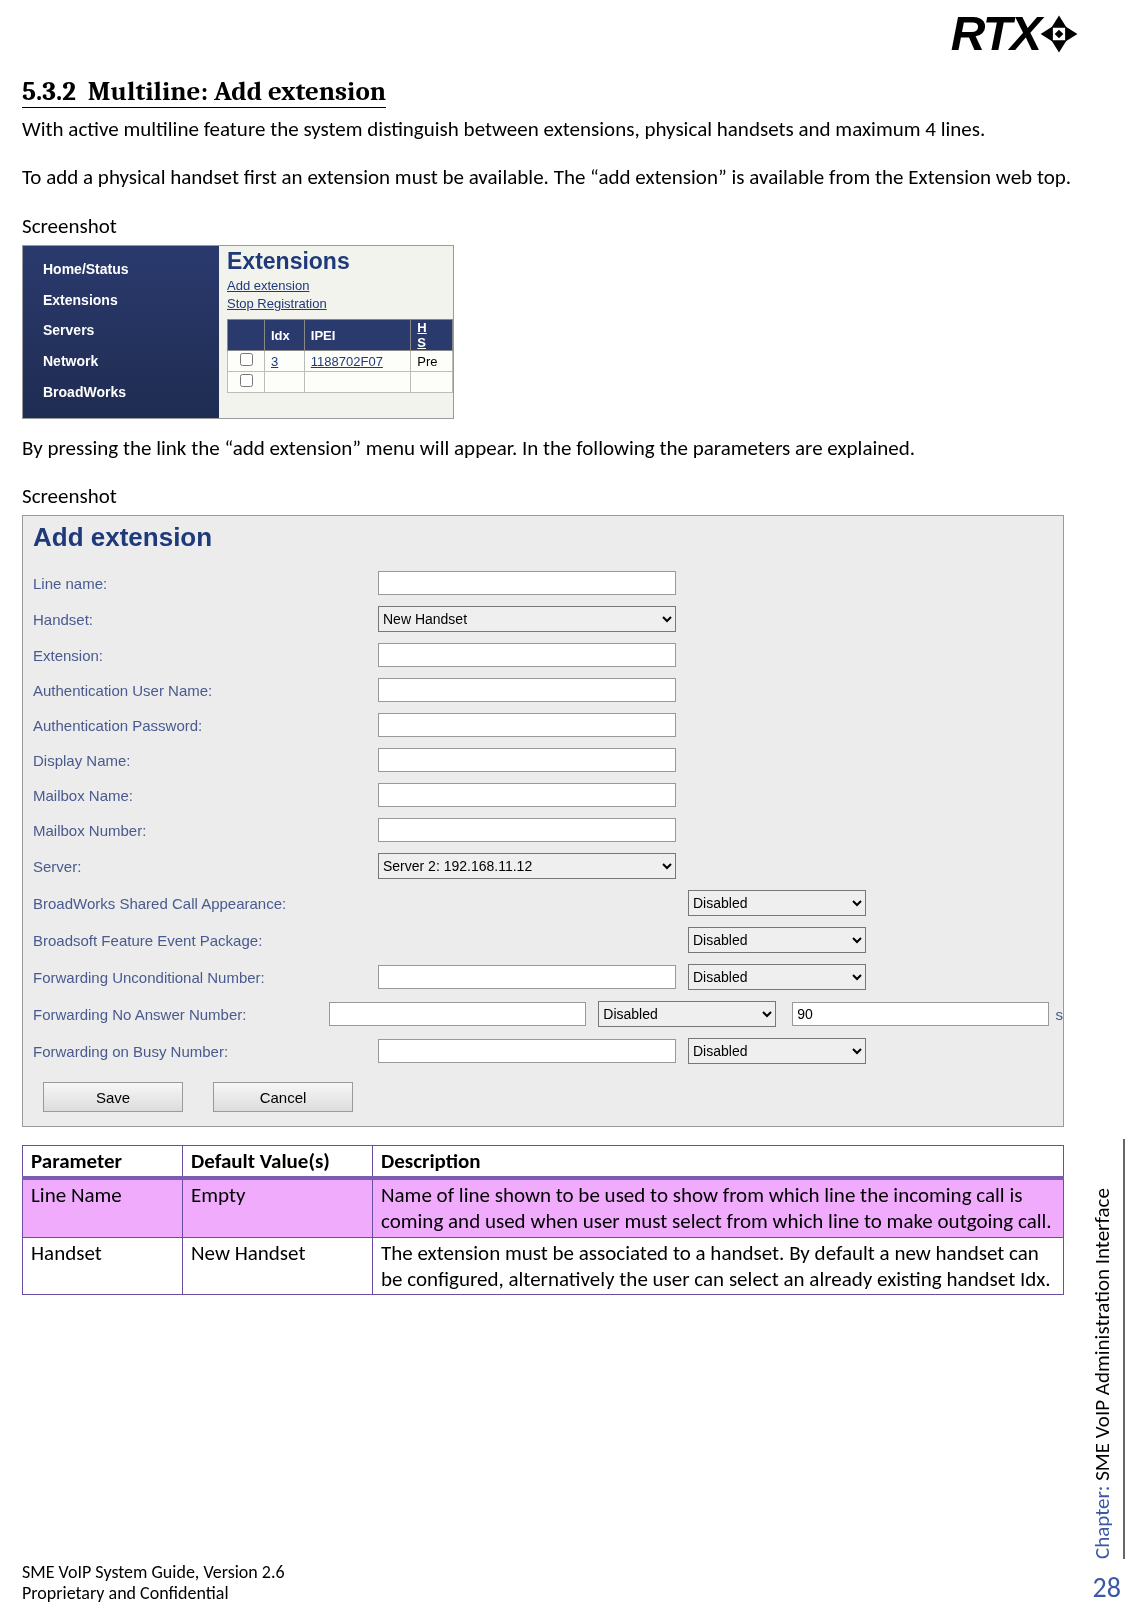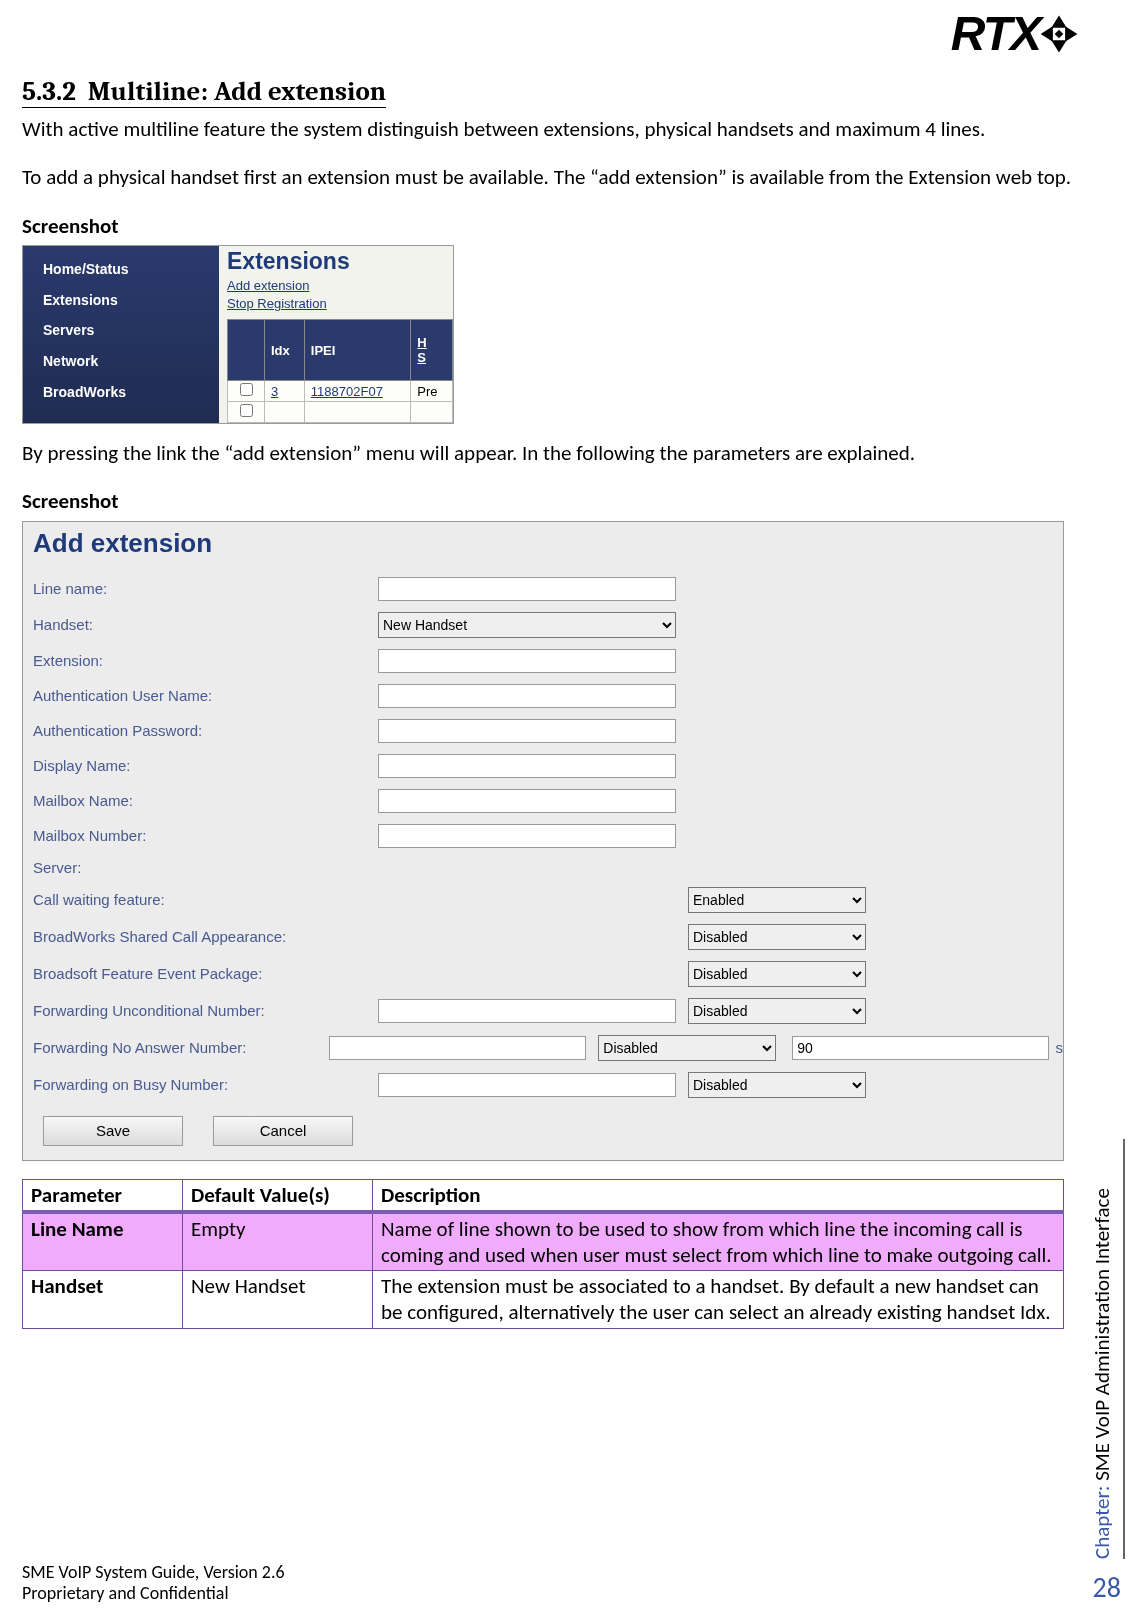--- a/index.html
+++ b/index.html
@@ -44,21 +44,21 @@
     margin: 0;
     padding-top: 76px;
     border-bottom: 1.5px solid #000;
     display: inline-block;
   }
   p.body {
     font-size: 21px;
     margin: 8px 0 0 0;
     line-height: 1.25;
   }
-  .bold { font-weight: bold; }
+  .bold { font-weight: normal; }
   
   .ss1 {
     margin-top: 6px;
     width: 430px;
     border: 1px solid #9a9a9a;
     display: flex;
     background: #fff;
     font-family: Verdana, Arial, sans-serif;
   }
   .ss1 .nav {
@@ -92,21 +92,21 @@
   .ss1 table.list {
     border-collapse: collapse;
     margin-top: 6px;
     width: 100%;
     font-size: 13px;
   }
   .ss1 table.list th {
     background: #2a3a6d;
     color: #fff;
     font-weight: bold;
-    padding: 15px 6px;
+    padding: 0 6px;
     text-align: left;
     border: 1px solid #888;
   }
   .ss1 table.list td {
     border: 1px solid #bbb;
     padding: 2px 6px;
     color: #1f3a7a;
     text-decoration: underline;
     background: #fdfdfa;
   }
@@ -338,26 +338,23 @@
       <input type="text" style="">
       </div>
 
     <div class="row">
         <span class="lbl">Mailbox Number:</span>
       <input type="text" style="">
       </div>
 
     <div class="row">
         <span class="lbl">Server:</span>
-      </div>
-
-    <div class="row">
-        <span class="lbl">Call waiting feature:</span>
-      <span class="right-group noinput"><select class="w2"><option>Enabled</option></select></span>
-      </div>
+      <select class="w1"><option>Server 2: 192.168.11.12</option></select>
+      </div>
+
 
     <div class="row">
         <span class="lbl">BroadWorks Shared Call Appearance:</span>
       <span class="right-group noinput"><select class="w2"><option>Disabled</option></select></span>
       </div>
 
     <div class="row">
         <span class="lbl">Broadsoft Feature Event Package:</span>
       <span class="right-group noinput"><select class="w2"><option>Disabled</option></select></span>
       </div>

